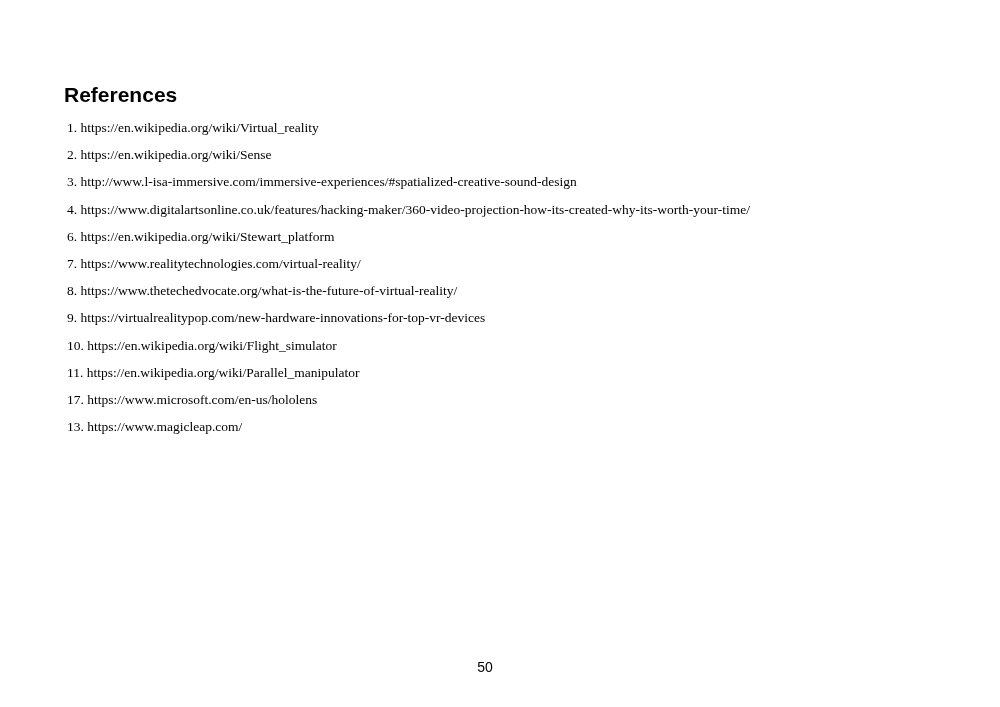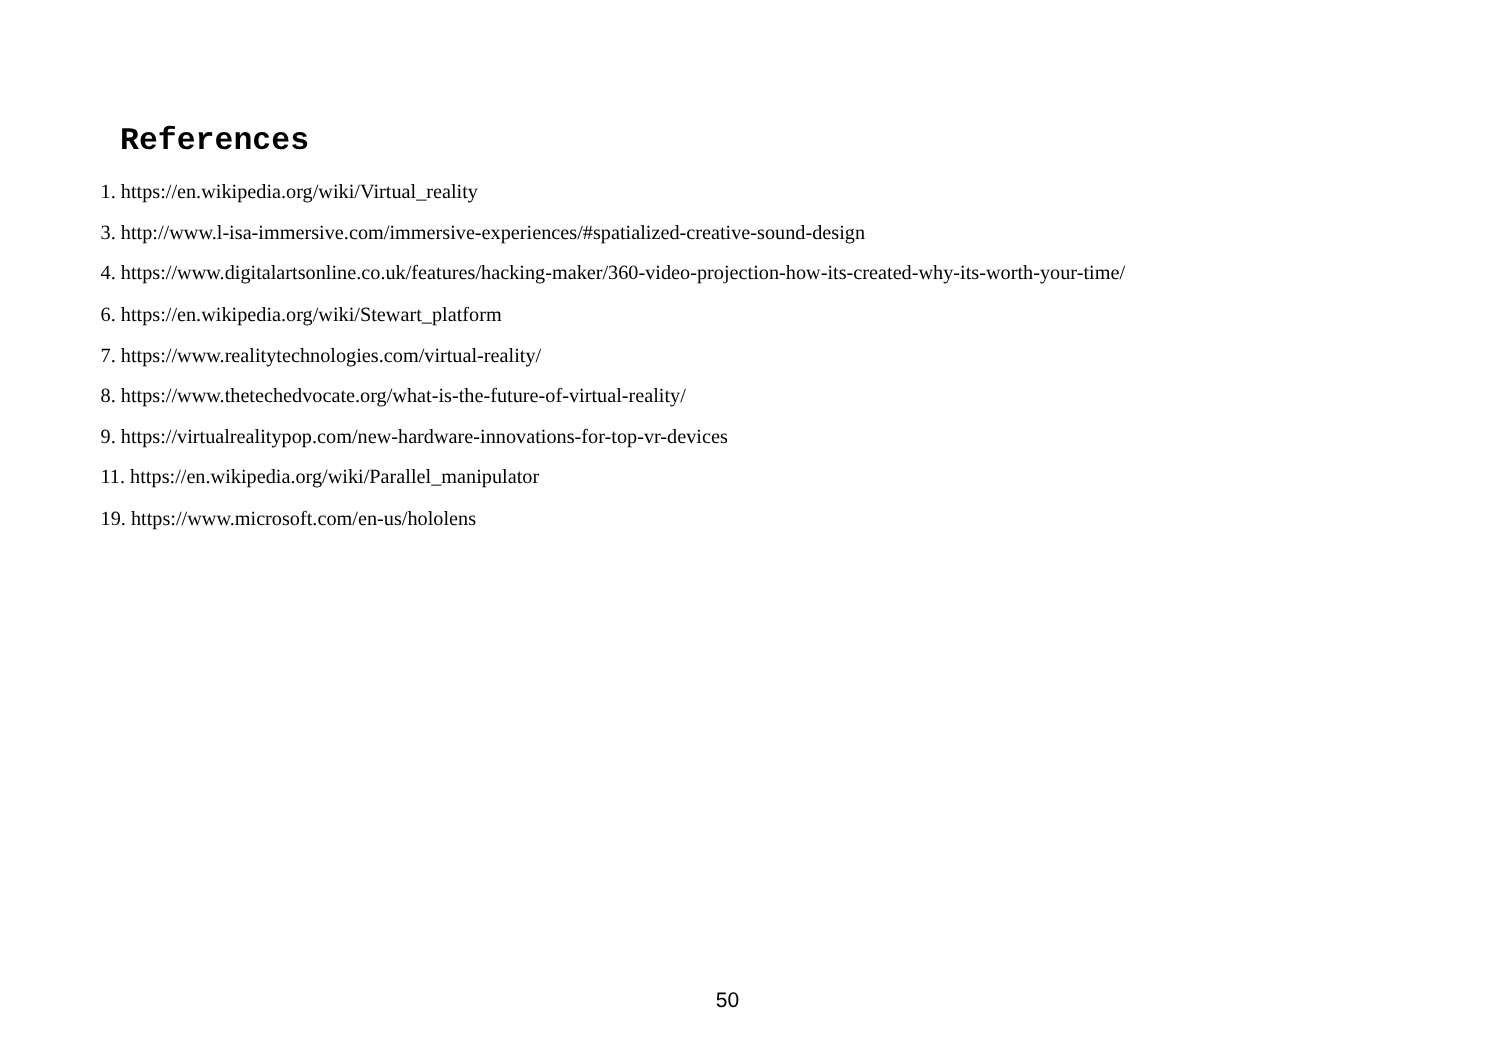--- a/index.html
+++ b/index.html
@@ -10,24 +10,24 @@
   .page {
     position: relative;
     width: 1000px;
     height: 707px;
     background: #ffffff;
     overflow: hidden;
     color: #000000;
   }
   .heading {
     position: absolute;
-    left: 80px;
+    left: 64px;
     top: 83px;
     margin: 0;
-    font-family: Liberation Mono, monospace;
+    font-family: Liberation Sans, sans-serif;
     font-weight: bold;
     font-size: 21px;
     line-height: 1.1;
     color: #000000;
   }
   .refs {
     position: absolute;
     left: 67px;
     top: 114px;
     right: 40px;
@@ -54,27 +54,30 @@
 </style>
 </head>
 <body>
 
 <div class="page">
 
   <h1 class="heading">References</h1>
 
   <div class="refs">
     <div class="ref-line">1. https://en.wikipedia.org/wiki/Virtual_reality</div>
+    <div class="ref-line">2. https://en.wikipedia.org/wiki/Sense</div>
     <div class="ref-line">3. http://www.l-isa-immersive.com/immersive-experiences/#spatialized-creative-sound-design</div>
     <div class="ref-line">4. https://www.digitalartsonline.co.uk/features/hacking-maker/360-video-projection-how-its-created-why-its-worth-your-time/</div>
     <div class="ref-line">6. https://en.wikipedia.org/wiki/Stewart_platform</div>
     <div class="ref-line">7. https://www.realitytechnologies.com/virtual-reality/</div>
     <div class="ref-line">8. https://www.thetechedvocate.org/what-is-the-future-of-virtual-reality/</div>
     <div class="ref-line">9. https://virtualrealitypop.com/new-hardware-innovations-for-top-vr-devices</div>
+    <div class="ref-line">10. https://en.wikipedia.org/wiki/Flight_simulator</div>
     <div class="ref-line">11. https://en.wikipedia.org/wiki/Parallel_manipulator</div>
-    <div class="ref-line">19. https://www.microsoft.com/en-us/hololens</div>
+    <div class="ref-line">17. https://www.microsoft.com/en-us/hololens</div>
+    <div class="ref-line">13. https://www.magicleap.com/</div>
   </div>
 
   <div class="page-footer">
     <span class="page-number">50</span>
   </div>
 
 </div>
 
 </body></html>

